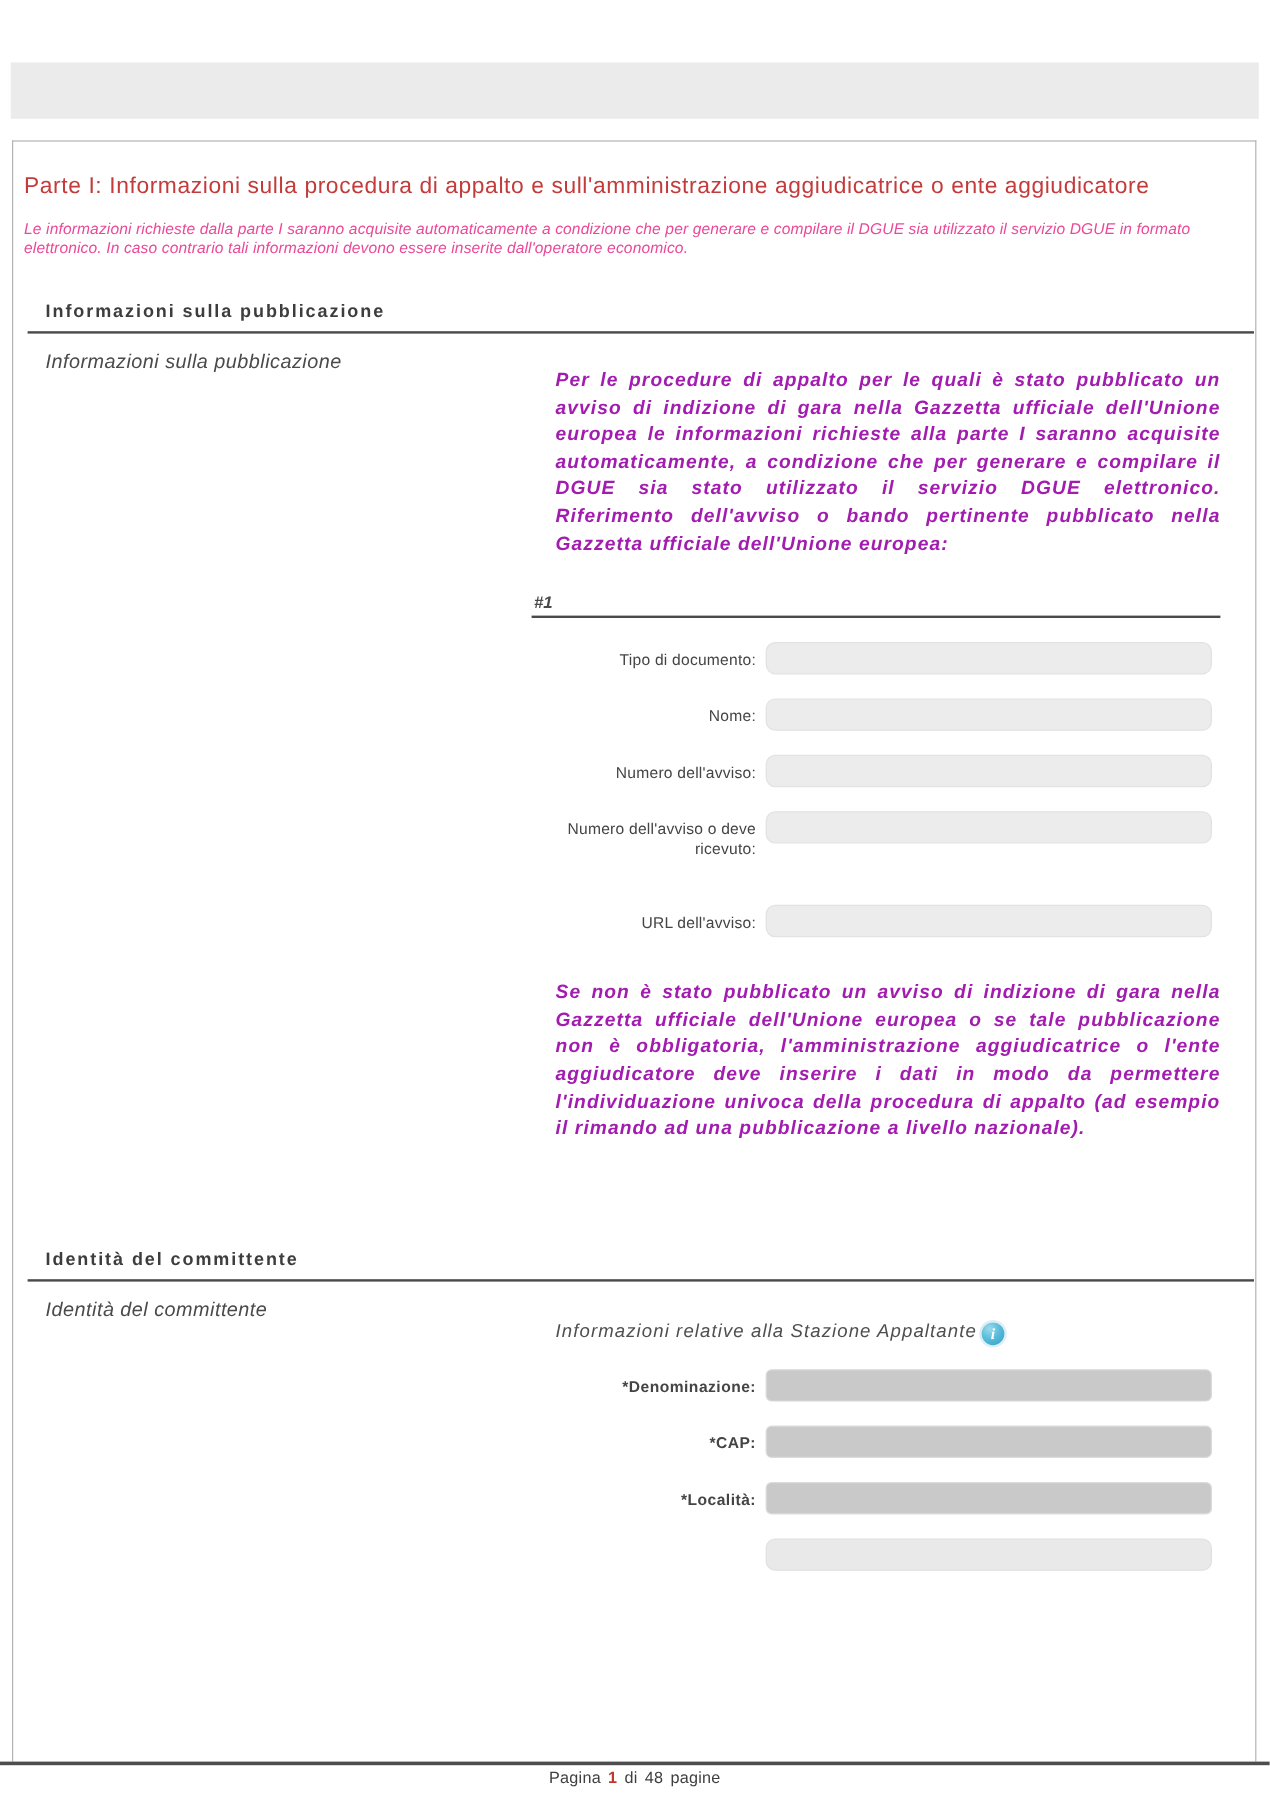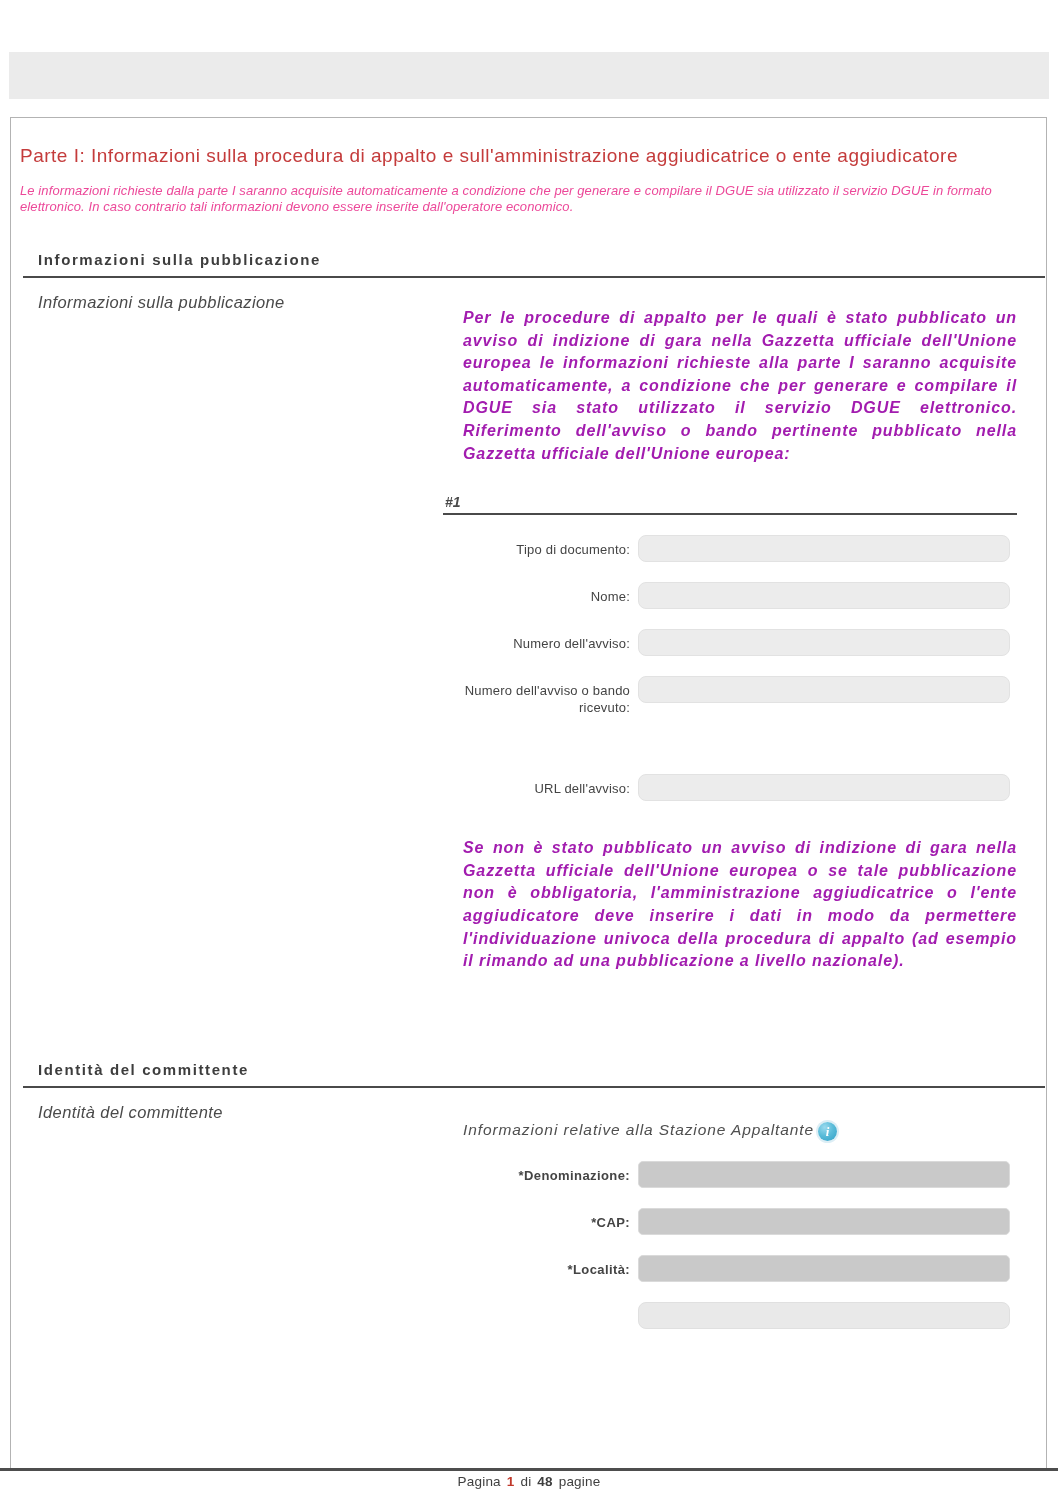--- a/index.html
+++ b/index.html
@@ -104,21 +104,21 @@
   }
   .footer-rule {
     position: absolute; left: 0; top: 1468px; width: 1058px; height: 3px;
     background: #4d4d4d;
   }
   .footer {
     position: absolute; left: 0; top: 1474px; width: 1058px;
     text-align: center; font-size: 13.5px; color: #3f3f3f; letter-spacing: 0.2px;
   }
   .footer .pg-current { color: #c0392b; font-weight: bold; padding: 0 2px; }
-  .footer .pg-total { font-weight: bold; padding: 0 2px; }
+  .footer .pg-total { font-weight: normal; padding: 0 2px; }
 </style>
 </head>
 <body>
 
 <div class="topbar"></div>
 
 <div class="content">
 
   <h1 class="page-title">Parte I: Informazioni sulla procedura di appalto e sull'amministrazione aggiudicatrice o ente aggiudicatore</h1>
 
@@ -147,25 +147,25 @@
         <input class="fr-input" type="text" value="" style="">
       </div>
 
 
       <div class="form-row">
         <label class="fr-label">Numero dell'avviso:</label>
         <input class="fr-input" type="text" value="" style="">
       </div>
 
       <div class="form-row">
-        <label class="fr-label">Numero dell'avviso o bando ricevuto:</label>
-        <input class="fr-input" type="text" value="" style="">
-      </div>
-
-      <div class="form-row" style="margin-top:58px;">
+        <label class="fr-label">Numero dell'avviso o deve ricevuto:</label>
+        <input class="fr-input" type="text" value="" style="">
+      </div>
+
+      <div class="form-row" style="margin-top:38px;">
         <label class="fr-label">URL dell'avviso:</label>
         <input class="fr-input" type="text" value="" style="">
       </div>
 
       <p class="rc-par" style="margin-top:36px;">Se non è stato pubblicato un avviso di indizione di gara nella Gazzetta ufficiale dell'Unione europea o se tale pubblicazione non è obbligatoria, l'amministrazione aggiudicatrice o l'ente aggiudicatore deve inserire i dati in modo da permettere l'individuazione univoca della procedura di appalto (ad esempio il rimando ad una pubblicazione a livello nazionale).</p>
 
     </div>
   </div>
 
   <div class="section-heading second">Identità del committente</div>

